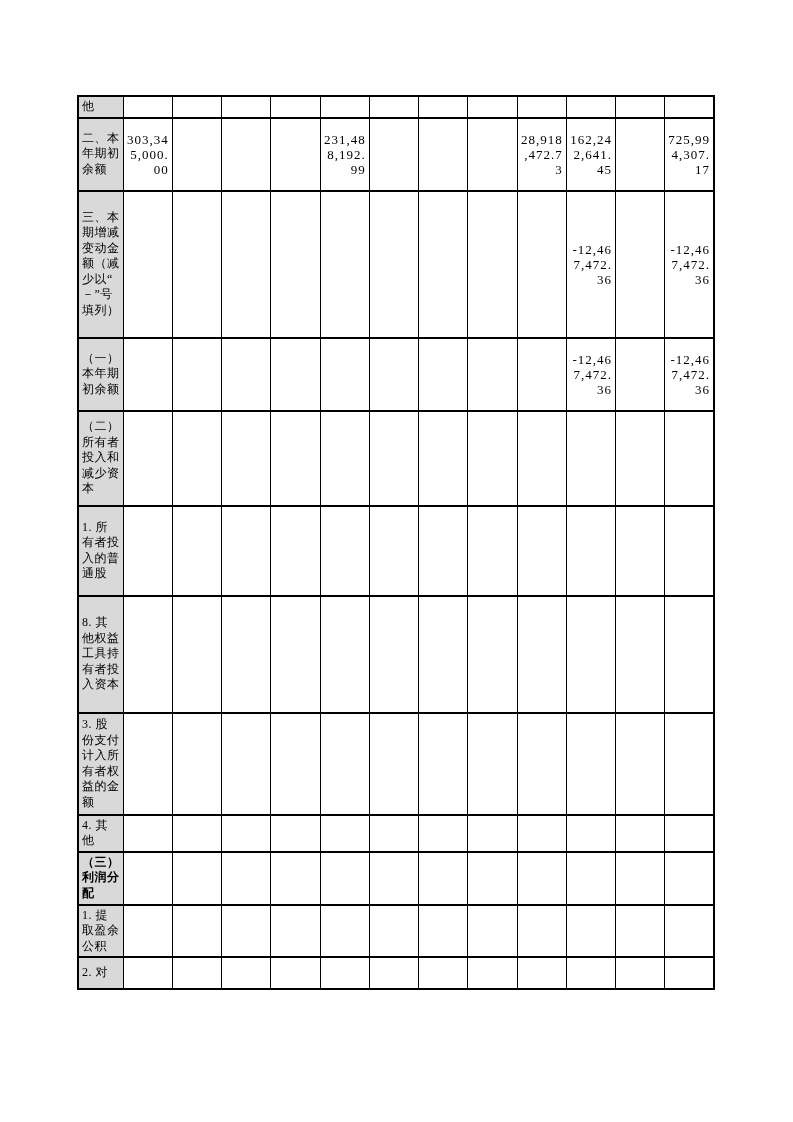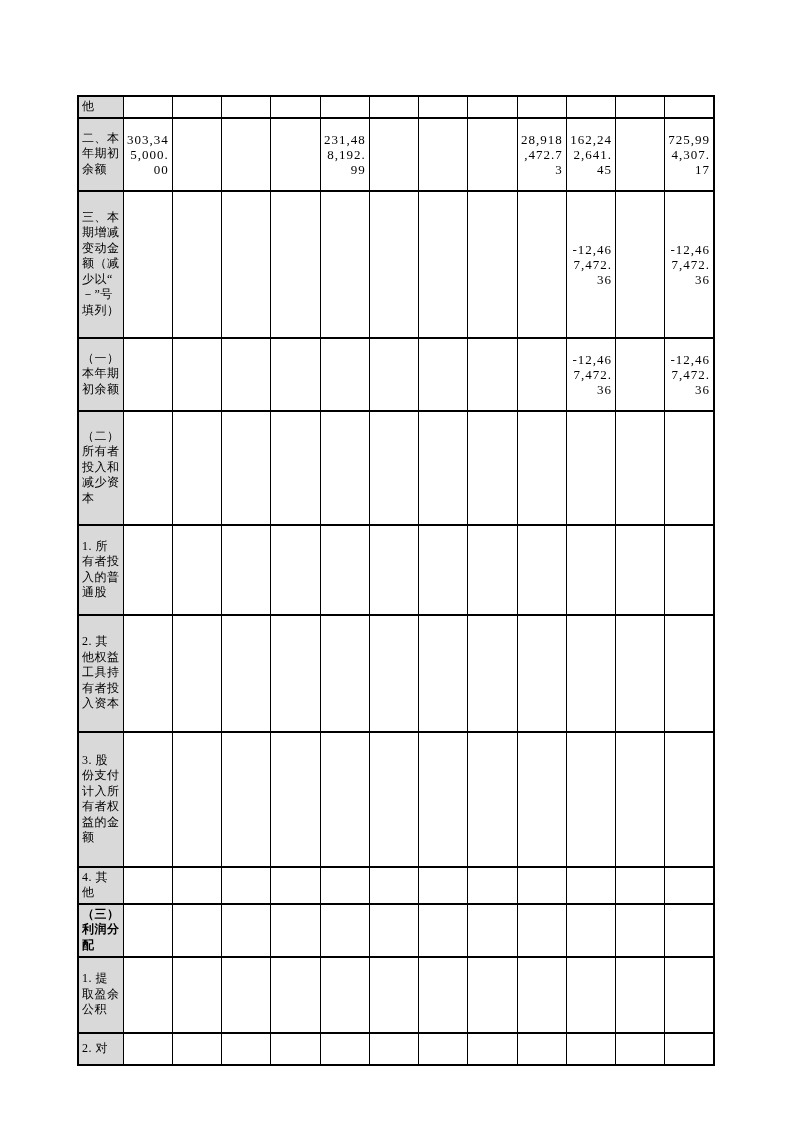--- a/index.html
+++ b/index.html
@@ -134,21 +134,21 @@
           <td class="data-cell"></td>
           <td class="data-cell"></td>
           <td class="data-cell"></td>
           <td class="data-cell"></td>
           <td class="data-cell"></td>
           <td class="data-cell"></td>
           <td class="data-cell">-12,467,472.36</td>
           <td class="data-cell"></td>
           <td class="data-cell">-12,467,472.36</td>
         </tr>
-        <tr style="height: 114px;">
+        <tr style="height: 95px;">
           <td class="label-cell">（二）所有者投入和减少资本</td>
           <td class="data-cell"></td>
           <td class="data-cell"></td>
           <td class="data-cell"></td>
           <td class="data-cell"></td>
           <td class="data-cell"></td>
           <td class="data-cell"></td>
           <td class="data-cell"></td>
           <td class="data-cell"></td>
           <td class="data-cell"></td>
@@ -165,35 +165,35 @@
           <td class="data-cell"></td>
           <td class="data-cell"></td>
           <td class="data-cell"></td>
           <td class="data-cell"></td>
           <td class="data-cell"></td>
           <td class="data-cell"></td>
           <td class="data-cell"></td>
           <td class="data-cell"></td>
         </tr>
         <tr style="height: 117px;">
-          <td class="label-cell">2. 其他权益工具持有者投入资本</td>
-          <td class="data-cell"></td>
-          <td class="data-cell"></td>
-          <td class="data-cell"></td>
-          <td class="data-cell"></td>
-          <td class="data-cell"></td>
-          <td class="data-cell"></td>
-          <td class="data-cell"></td>
-          <td class="data-cell"></td>
-          <td class="data-cell"></td>
-          <td class="data-cell"></td>
-          <td class="data-cell"></td>
-          <td class="data-cell"></td>
-        </tr>
-        <tr style="height: 135px;">
+          <td class="label-cell">8. 其他权益工具持有者投入资本</td>
+          <td class="data-cell"></td>
+          <td class="data-cell"></td>
+          <td class="data-cell"></td>
+          <td class="data-cell"></td>
+          <td class="data-cell"></td>
+          <td class="data-cell"></td>
+          <td class="data-cell"></td>
+          <td class="data-cell"></td>
+          <td class="data-cell"></td>
+          <td class="data-cell"></td>
+          <td class="data-cell"></td>
+          <td class="data-cell"></td>
+        </tr>
+        <tr style="height: 102px;">
           <td class="label-cell">3. 股份支付计入所有者权益的金额</td>
           <td class="data-cell"></td>
           <td class="data-cell"></td>
           <td class="data-cell"></td>
           <td class="data-cell"></td>
           <td class="data-cell"></td>
           <td class="data-cell"></td>
           <td class="data-cell"></td>
           <td class="data-cell"></td>
           <td class="data-cell"></td>
@@ -224,21 +224,21 @@
           <td class="data-cell"></td>
           <td class="data-cell"></td>
           <td class="data-cell"></td>
           <td class="data-cell"></td>
           <td class="data-cell"></td>
           <td class="data-cell"></td>
           <td class="data-cell"></td>
           <td class="data-cell"></td>
           <td class="data-cell"></td>
         </tr>
-        <tr style="height: 76px; padding-left: 32px;">
+        <tr style="height: 52px; padding-left: 32px;">
           <td class="label-cell">1. 提取盈余公积</td>
           <td class="data-cell"></td>
           <td class="data-cell"></td>
           <td class="data-cell"></td>
           <td class="data-cell"></td>
           <td class="data-cell"></td>
           <td class="data-cell"></td>
           <td class="data-cell"></td>
           <td class="data-cell"></td>
           <td class="data-cell"></td>

